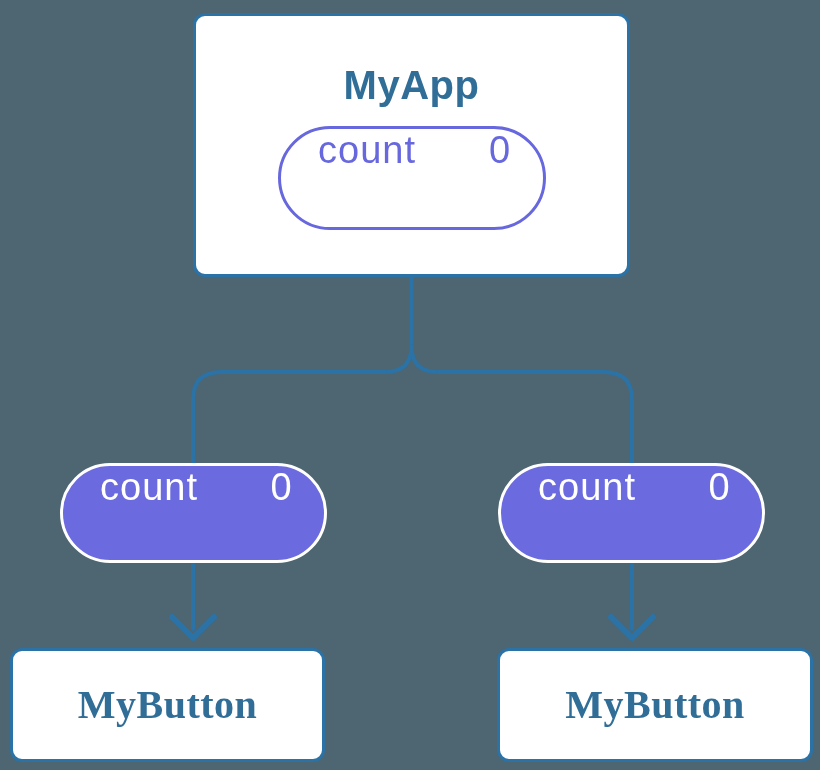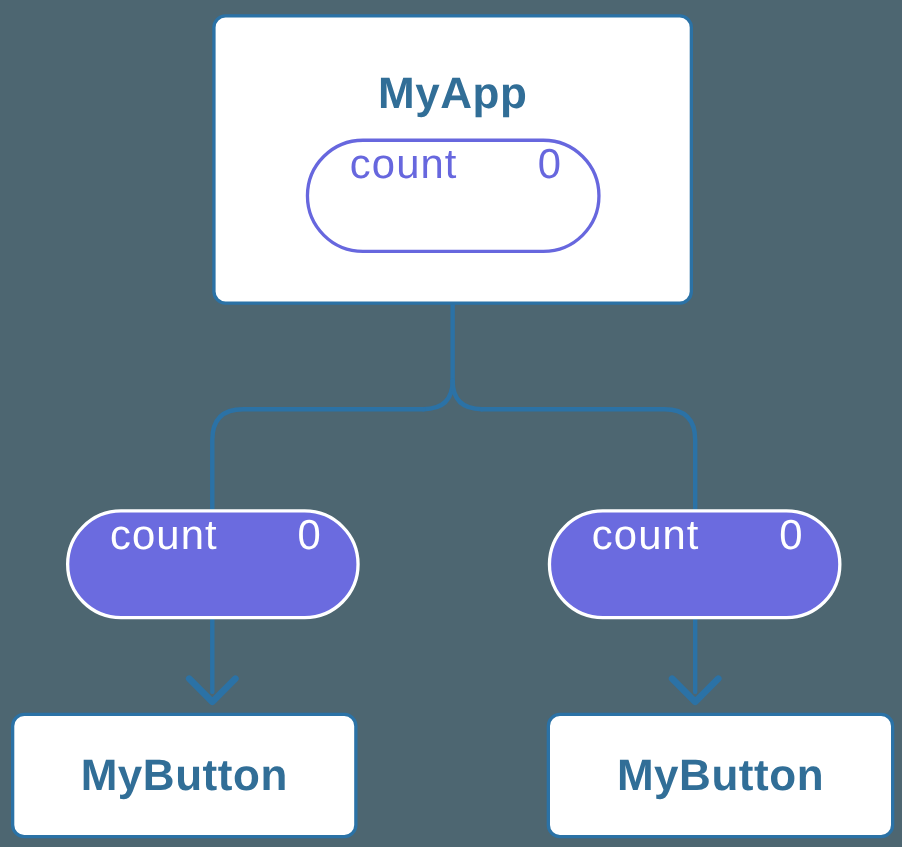--- a/index.html
+++ b/index.html
@@ -45,20 +45,21 @@
     line-height: 48px;
     font-weight: 600;
     color: #316E97;
     letter-spacing: 0.5px;
     white-space: nowrap;
   }
   .child-card {
     top: 648px;
     width: 315px;
     height: 114px;
+    font-family: Liberation Serif, serif;
   }
   .child-left  { left: 10px;  }
   .child-right { left: 497px; width: 316px; }
 
   .pill {
     display: flex;
     align-items: flex-start;
     box-sizing: border-box;
     overflow: hidden;
   }

